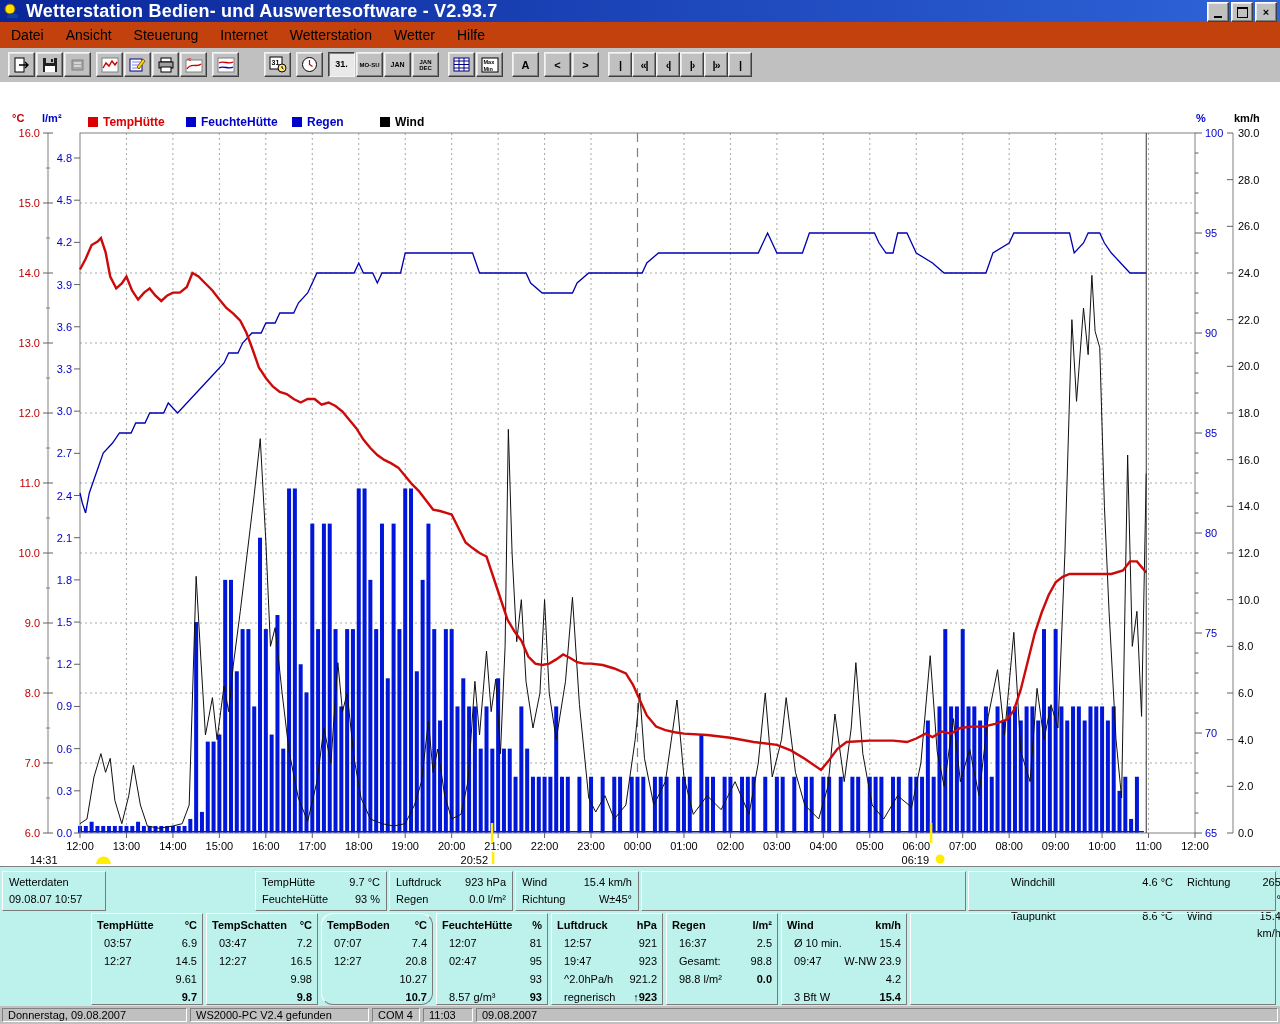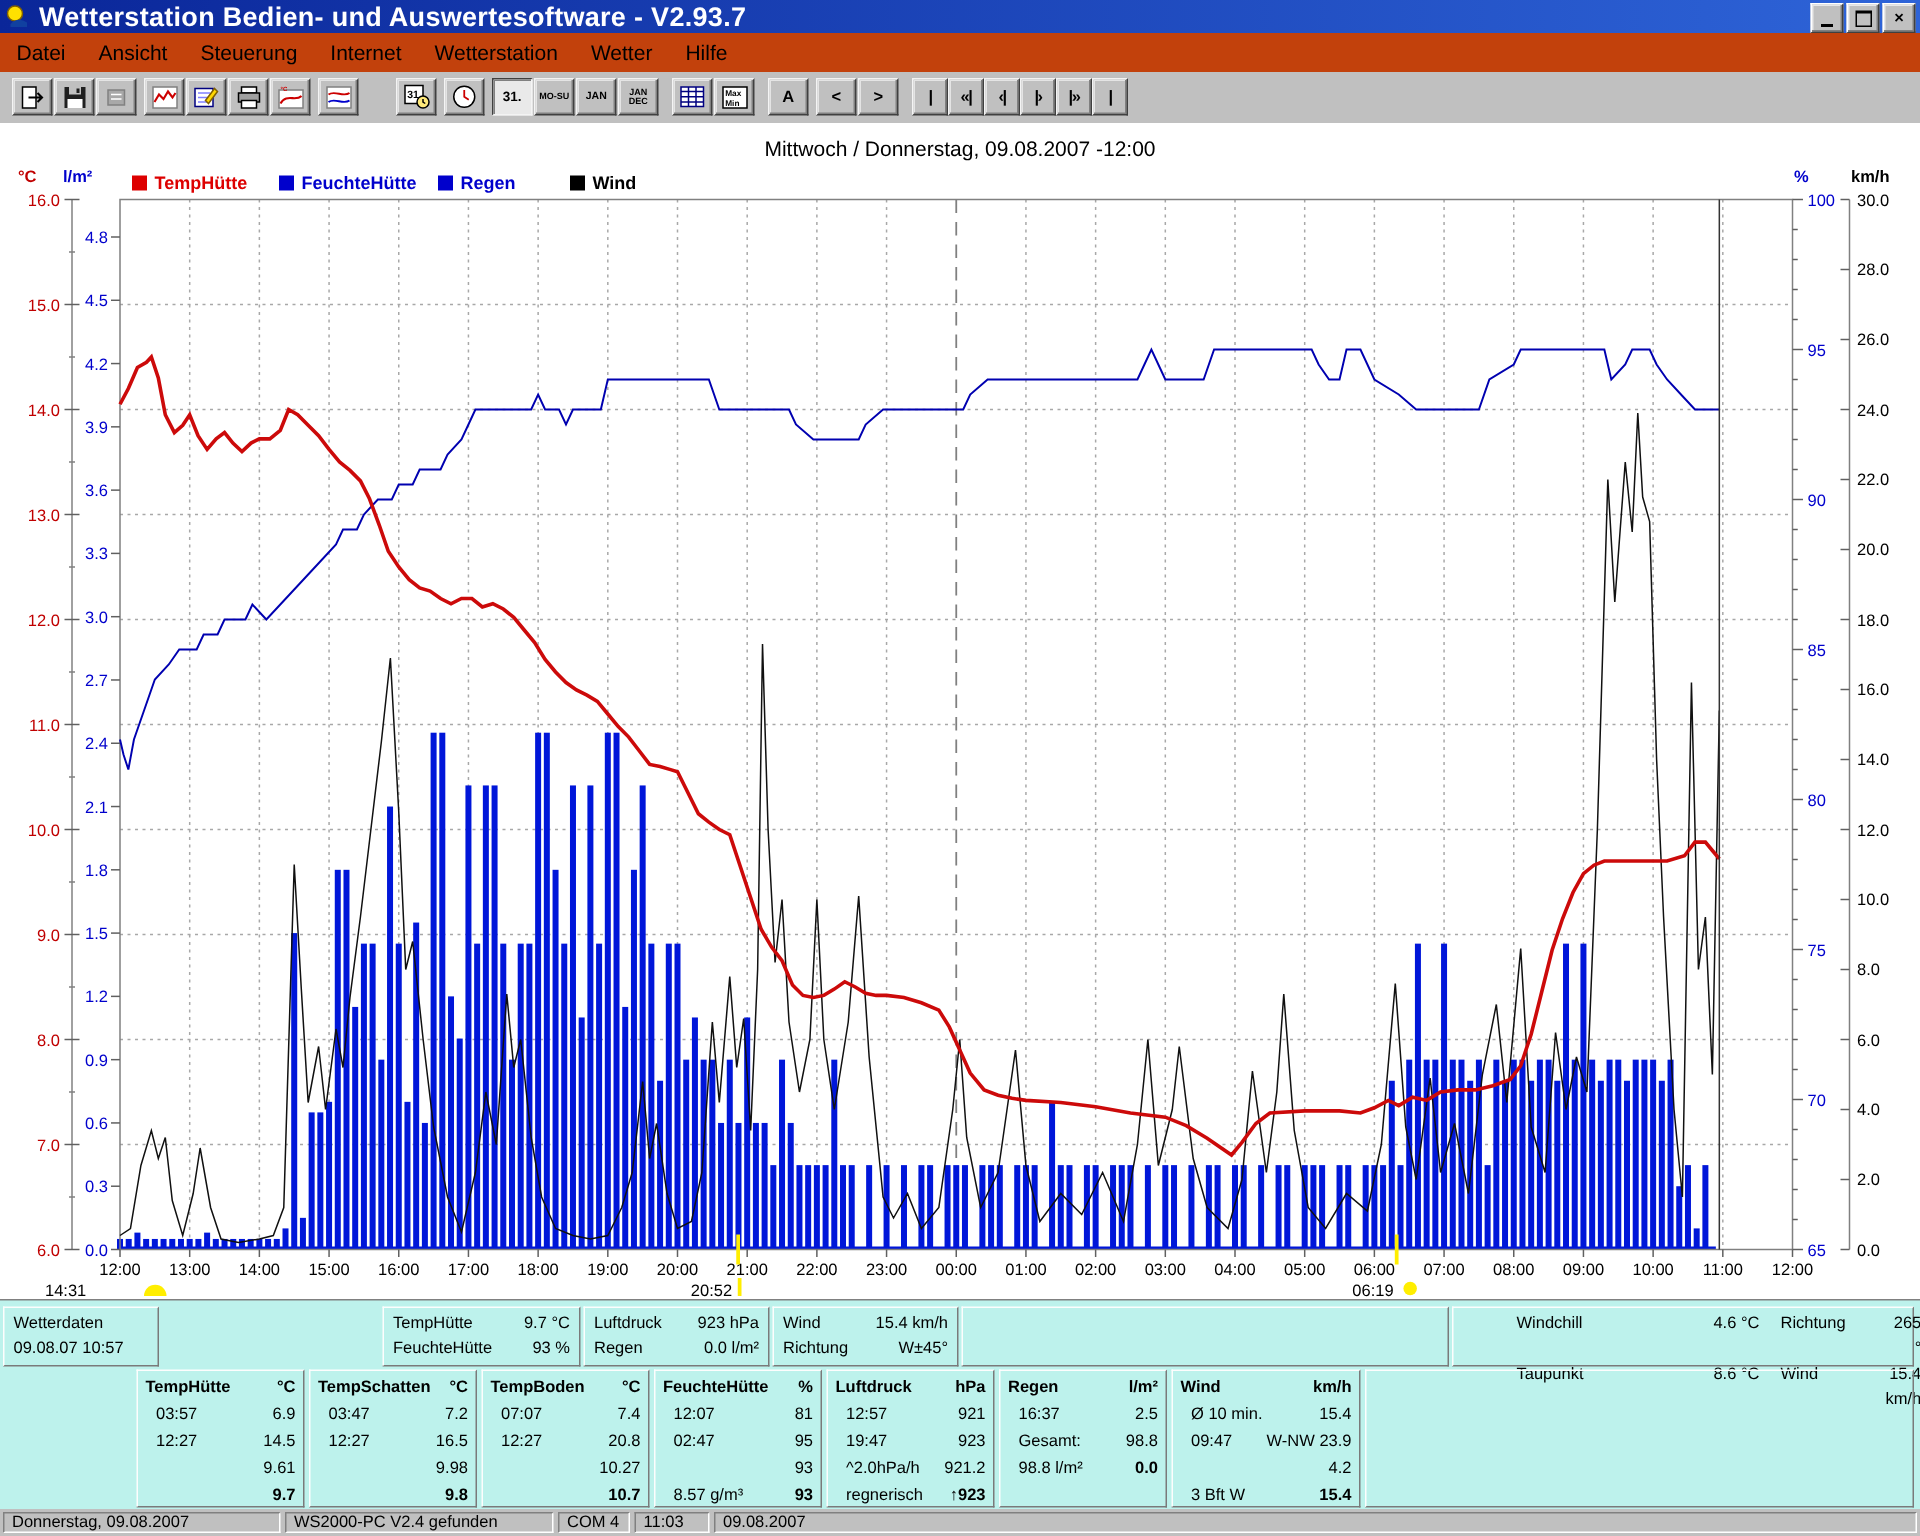--- a/index.html
+++ b/index.html
@@ -617,21 +617,20 @@
       <line x1="1146.21875" y1="133" x2="1146.21875" y2="833" stroke="#333" stroke-width="1"></line>
       <line x1="492.0854166666667" y1="823" x2="492.0854166666667" y2="843" stroke="#ffee00" stroke-width="2.5"></line>
       <text x="488.0854166666667" y="864" fill="#000" text-anchor="end" font-size="11" font-family="&quot;Liberation Sans&quot;,sans-serif" font-weight="normal">20:52</text>
       <line x1="493.0854166666667" y1="852" x2="493.0854166666667" y2="864" stroke="#ffee00" stroke-width="2.5"></line>
       <line x1="931.1166666666667" y1="823" x2="931.1166666666667" y2="843" stroke="#ffee00" stroke-width="2.5"></line>
       <text x="929.1166666666667" y="864" fill="#000" text-anchor="end" font-size="11" font-family="&quot;Liberation Sans&quot;,sans-serif" font-weight="normal">06:19</text>
       <circle cx="940.1166666666667" cy="859" r="4.5" fill="#ffee00"></circle>
       <text x="30" y="864" fill="#000" text-anchor="start" font-size="11" font-family="&quot;Liberation Sans&quot;,sans-serif" font-weight="normal">14:31</text>
       <path d="M 96 864 A 7.5 7.5 0 0 1 111 864 Z" fill="#ffee00"></path>
     </svg>
-  <div class="charttitle">Mittwoch / Donnerstag, 09.08.2007  -12:00</div>
   <span class="axisunit" style="left:12px;color:#c00000">°C</span>
   <span class="axisunit" style="left:42px;color:#0000cc">l/m²</span>
   <span class="axisunit" style="left:1196px;color:#0000cc">%</span>
   <span class="axisunit" style="left:1234px;color:#000">km/h</span>
   <span class="legend-item" style="left: 88px; color: rgb(221, 0, 0);">
       <i class="lsq" style="background: rgb(221, 0, 0);"></i>
       <b>TempHütte</b>
     </span>
   <span class="legend-item" style="left: 186px; color: rgb(0, 0, 204);">
       <i class="lsq" style="background: rgb(0, 0, 204);"></i>
@@ -735,21 +734,21 @@
         </div>
         <div class="sr ">
           <span class="l"></span>
           <span class="r">9.98</span>
         </div>
         <div class="sr cur">
           <span class="l"></span>
           <span class="r">9.8</span>
         </div>
       </div>
-      <div class="cell scol" style="left: 321px; top: 46px; width: 112px; height: 92px; padding: 2px 5px 0px;">
+      <div class="cell scol" style="left: 321px; top: 46px; width: 112px; height: 92px; padding: 2px 5px 0px; border-radius: 12px;">
         <div class="sh">
           <span>TempBoden</span>
           <span>°C</span>
         </div>
         <div class="sr ">
           <span class="l">07:07</span>
           <span class="r">7.4</span>
         </div>
         <div class="sr ">
           <span class="l">12:27</span>

